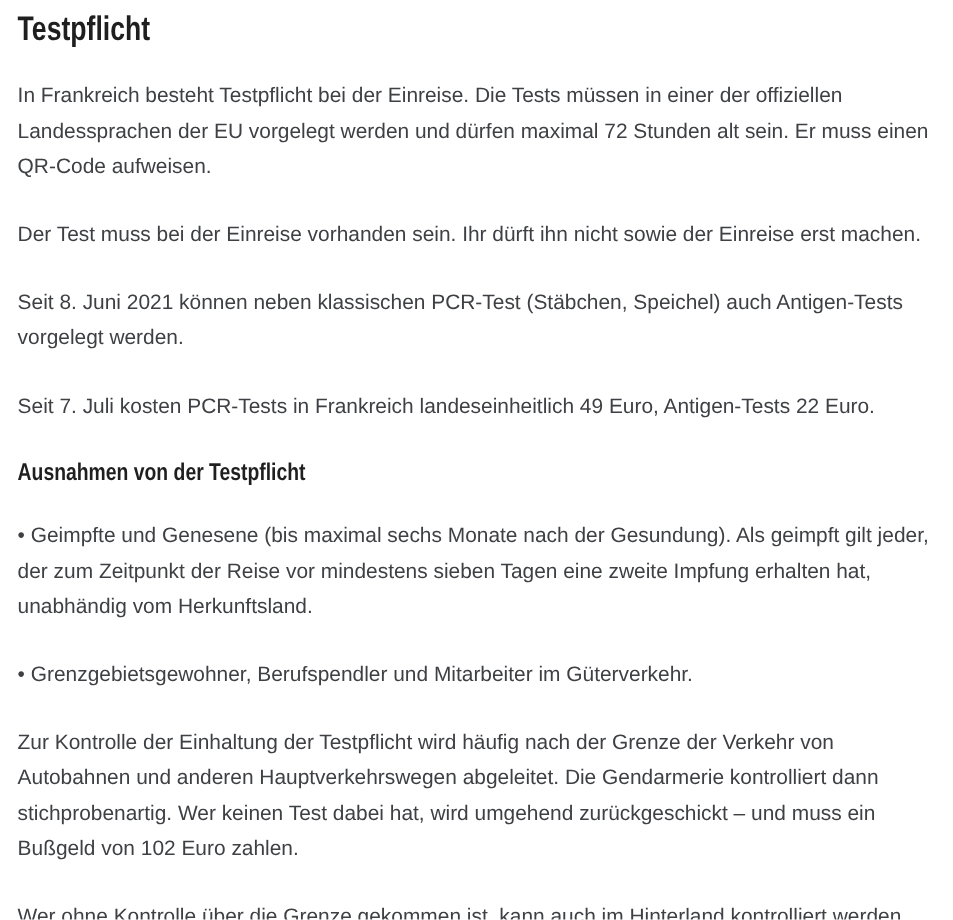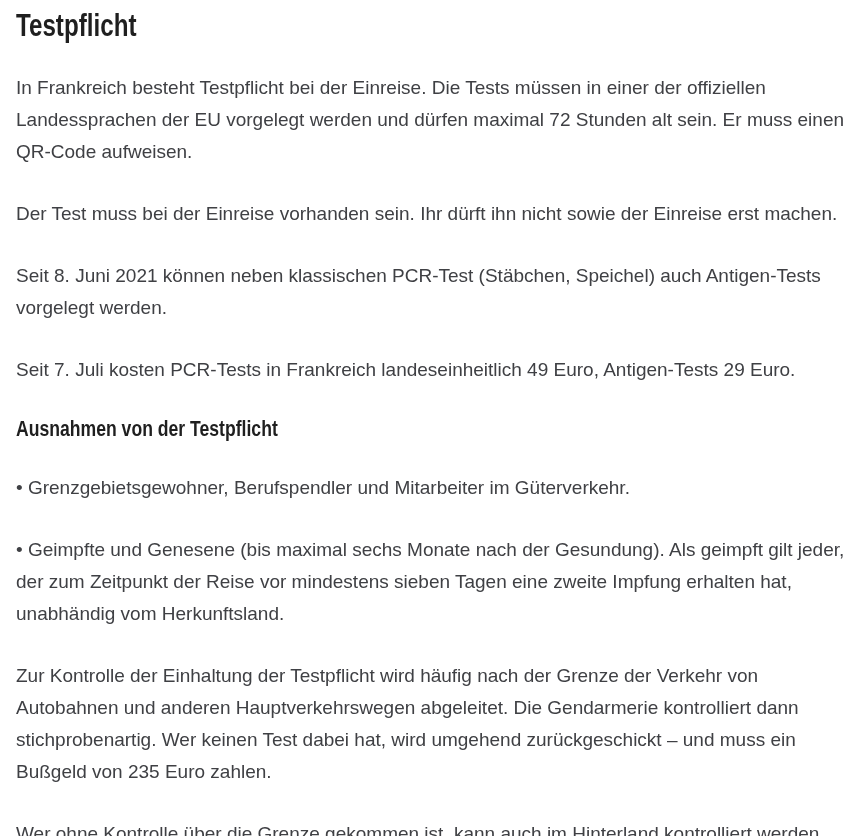--- a/index.html
+++ b/index.html
@@ -49,25 +49,25 @@
 <article class="article">
 
   <h1 class="page-title">Testpflicht</h1>
 
   <p class="para">In Frankreich besteht Testpflicht bei der Einreise. Die Tests müssen in einer der offiziellen Landessprachen der EU vorgelegt werden und dürfen maximal 72 Stunden alt sein. Er muss einen QR-Code aufweisen.</p>
 
   <p class="para">Der Test muss bei der Einreise vorhanden sein. Ihr dürft ihn nicht sowie der Einreise erst machen.</p>
 
   <p class="para">Seit 8. Juni 2021 können neben klassischen PCR-Test (Stäbchen, Speichel) auch Antigen-Tests vorgelegt werden.</p>
 
-  <p class="para">Seit 7. Juli kosten  PCR-Tests in Frankreich landeseinheitlich 49 Euro, Antigen-Tests 29 Euro.</p>
+  <p class="para">Seit 7. Juli kosten  PCR-Tests in Frankreich landeseinheitlich 49 Euro, Antigen-Tests 22 Euro.</p>
 
   <h2 class="section-heading">Ausnahmen von der Testpflicht</h2>
 
+  <p class="para">• Geimpfte und Genesene (bis maximal sechs Monate nach der Gesundung). Als geimpft gilt jeder, der zum Zeitpunkt der Reise vor mindestens sieben Tagen eine zweite Impfung erhalten hat, unabhändig vom Herkunftsland.</p>
+
   <p class="para">• Grenzgebietsgewohner, Berufspendler und Mitarbeiter im Güterverkehr.</p>
 
-  <p class="para">• Geimpfte und Genesene (bis maximal sechs Monate nach der Gesundung). Als geimpft gilt jeder, der zum Zeitpunkt der Reise vor mindestens sieben Tagen eine zweite Impfung erhalten hat, unabhändig vom Herkunftsland.</p>
-
-  <p class="para">Zur Kontrolle der Einhaltung der Testpflicht wird häufig nach der Grenze der Verkehr von Autobahnen und anderen Hauptverkehrswegen abgeleitet. Die Gendarmerie kontrolliert dann stichprobenartig. Wer keinen Test dabei hat, wird umgehend zurückgeschickt – und muss ein Bußgeld von 235 Euro zahlen.</p>
+  <p class="para">Zur Kontrolle der Einhaltung der Testpflicht wird häufig nach der Grenze der Verkehr von Autobahnen und anderen Hauptverkehrswegen abgeleitet. Die Gendarmerie kontrolliert dann stichprobenartig. Wer keinen Test dabei hat, wird umgehend zurückgeschickt – und muss ein Bußgeld von 102 Euro zahlen.</p>
 
   <p class="para">Wer ohne Kontrolle über die Grenze gekommen ist, kann auch im Hinterland kontrolliert werden. Beliebte Kontrollpunkte sind Mautstellen sowie Supermärkte.</p>
 
 </article>
 
 </body></html>

